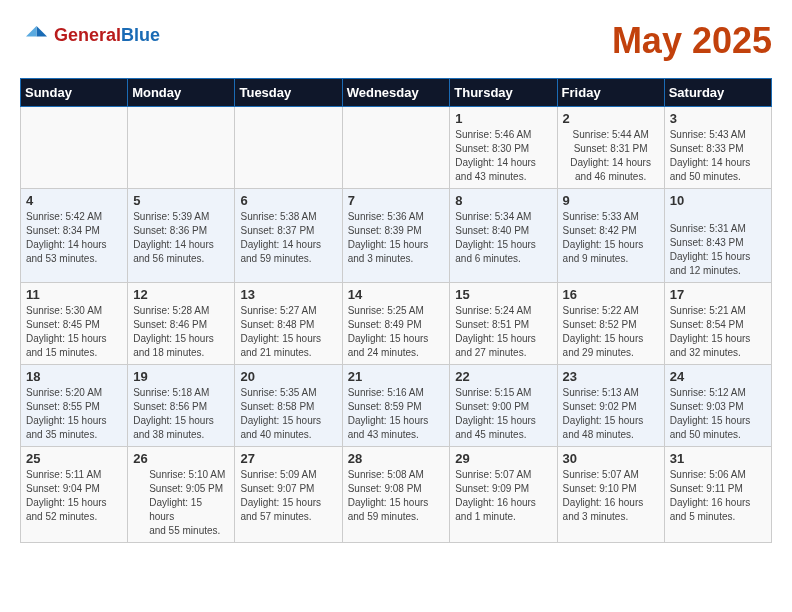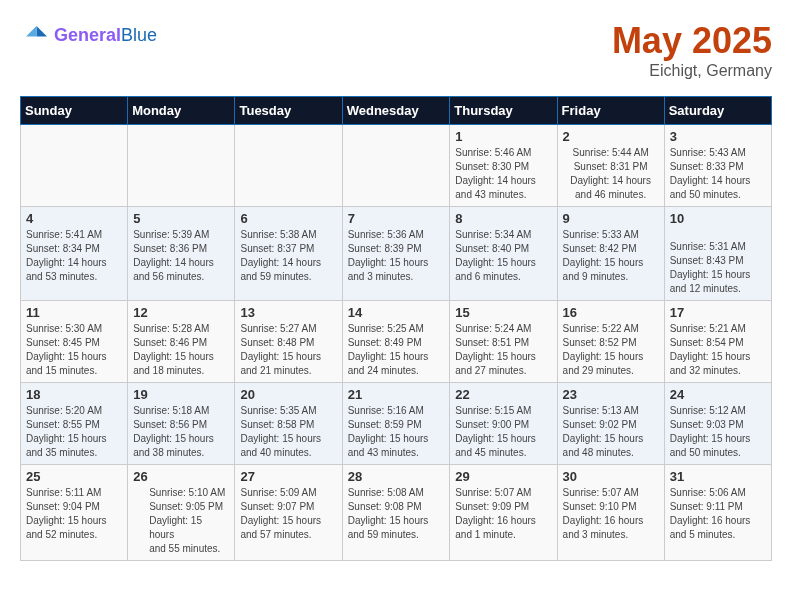--- a/index.html
+++ b/index.html
@@ -17,25 +17,25 @@
       margin-bottom: 16px;
     }
     .logo {
       display: flex;
       align-items: center;
       gap: 4px;
     }
     .logo-text-general {
       font-size: 18px;
       font-weight: bold;
-      color: #8b5cf6;
+      color: #b91c1c;
     }
     .logo-text-blue {
       font-size: 18px;
-      font-weight: normal;
+      font-weight: bold;
       color: #1a6bb5;
     }
     .logo-icon {
       width: 30px;
       height: 30px;
     }
     .title-area {
       text-align: right;
     }
     .month-title {
@@ -100,21 +100,20 @@
     <svg class="logo-icon" viewBox="0 0 40 40">
       <polygon points="22,8 36,22 22,22" fill="#1a6bb5"></polygon>
       <polygon points="22,8 22,22 8,22" fill="#5aaae0"></polygon>
     </svg>
     <div>
       <span class="logo-text-general">General</span><span class="logo-text-blue">Blue</span>
     </div>
   </div>
   <div class="title-area">
     <div class="month-title">May 2025</div>
-    <div class="location-title">Eichigt, Germany</div>
   </div>
 </div>
 
 <table>
   <thead>
     <tr>
     <th>Sunday</th>
         <th>Monday</th>
         <th>Tuesday</th>
         <th>Wednesday</th>
@@ -147,21 +146,21 @@
           <span class="day-num">3</span>
           <div class="day-info" style="white-space: pre-line;">Sunrise: 5:43 AM
 Sunset: 8:33 PM
 Daylight: 14 hours
 and 50 minutes.</div>
         </td>
       </tr>
       <tr>
         <td>
           <span class="day-num">4</span>
-          <div class="day-info" style="white-space: pre-line;">Sunrise: 5:41 AM
+          <div class="day-info" style="white-space: pre-line;">Sunrise: 5:42 AM
 Sunset: 8:34 PM
 Daylight: 14 hours
 and 53 minutes.</div>
         </td>
         <td>
           <span class="day-num">5</span>
           <div class="day-info" style="white-space: pre-line;">Sunrise: 5:39 AM
 Sunset: 8:36 PM
 Daylight: 14 hours
 and 56 minutes.</div>

